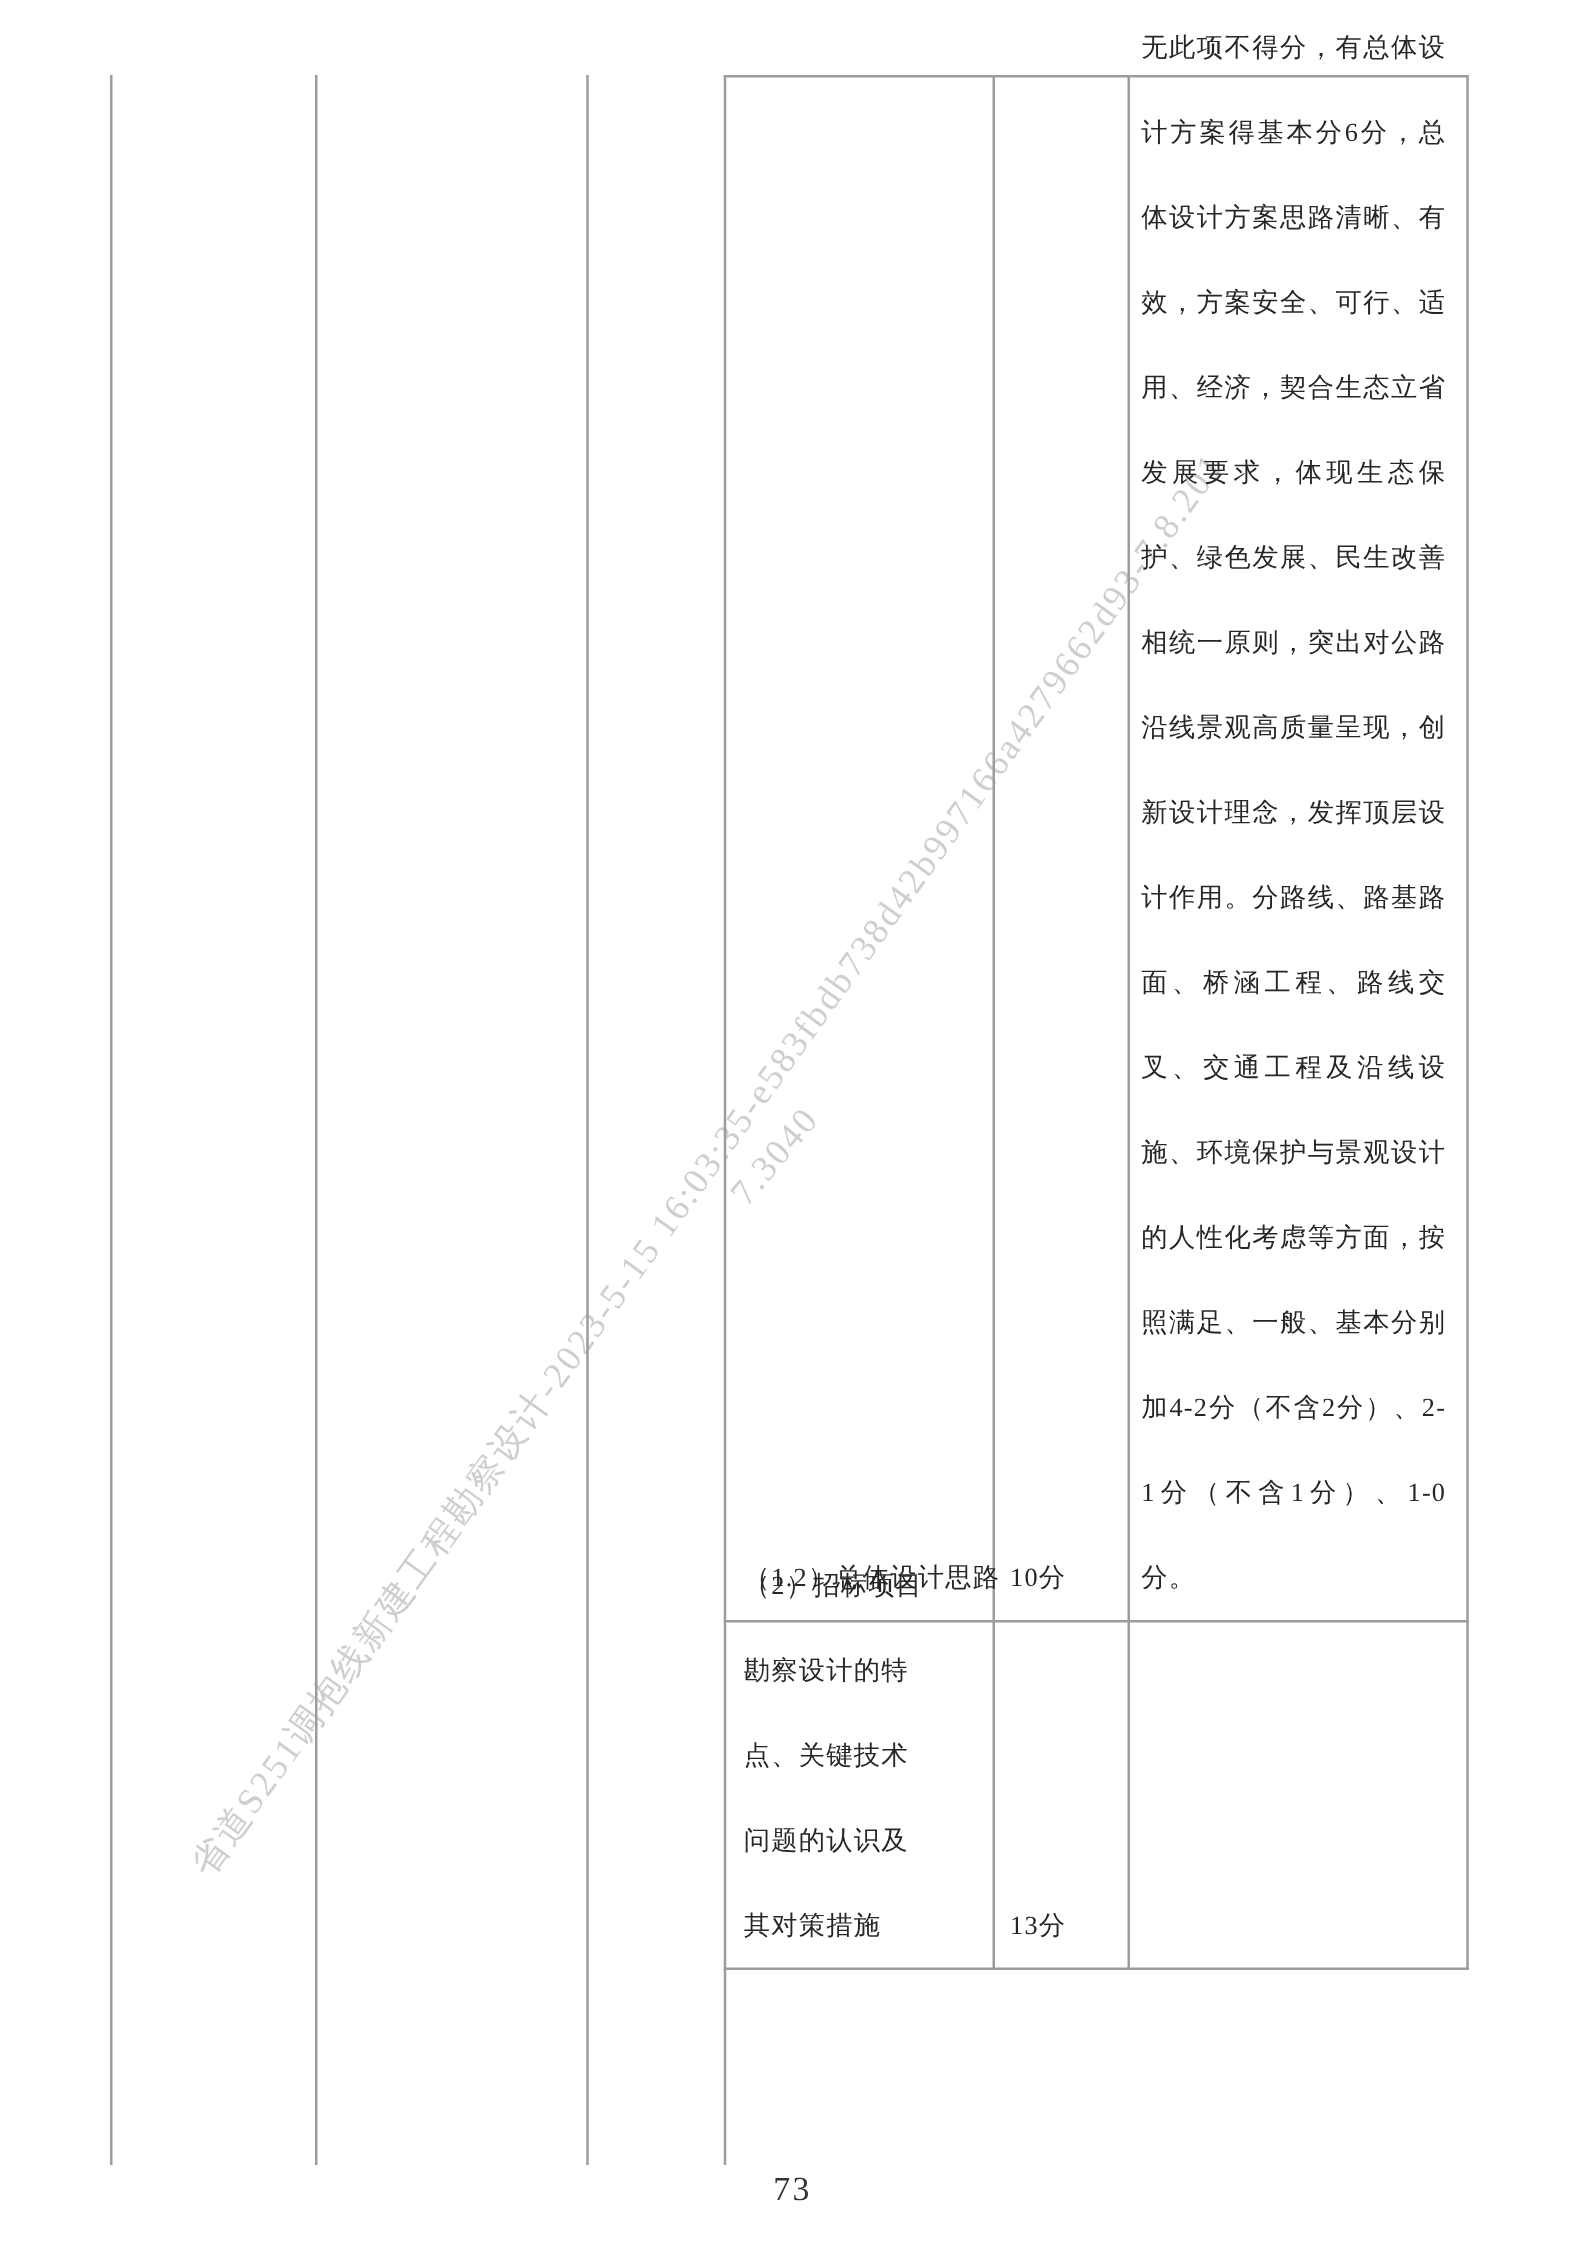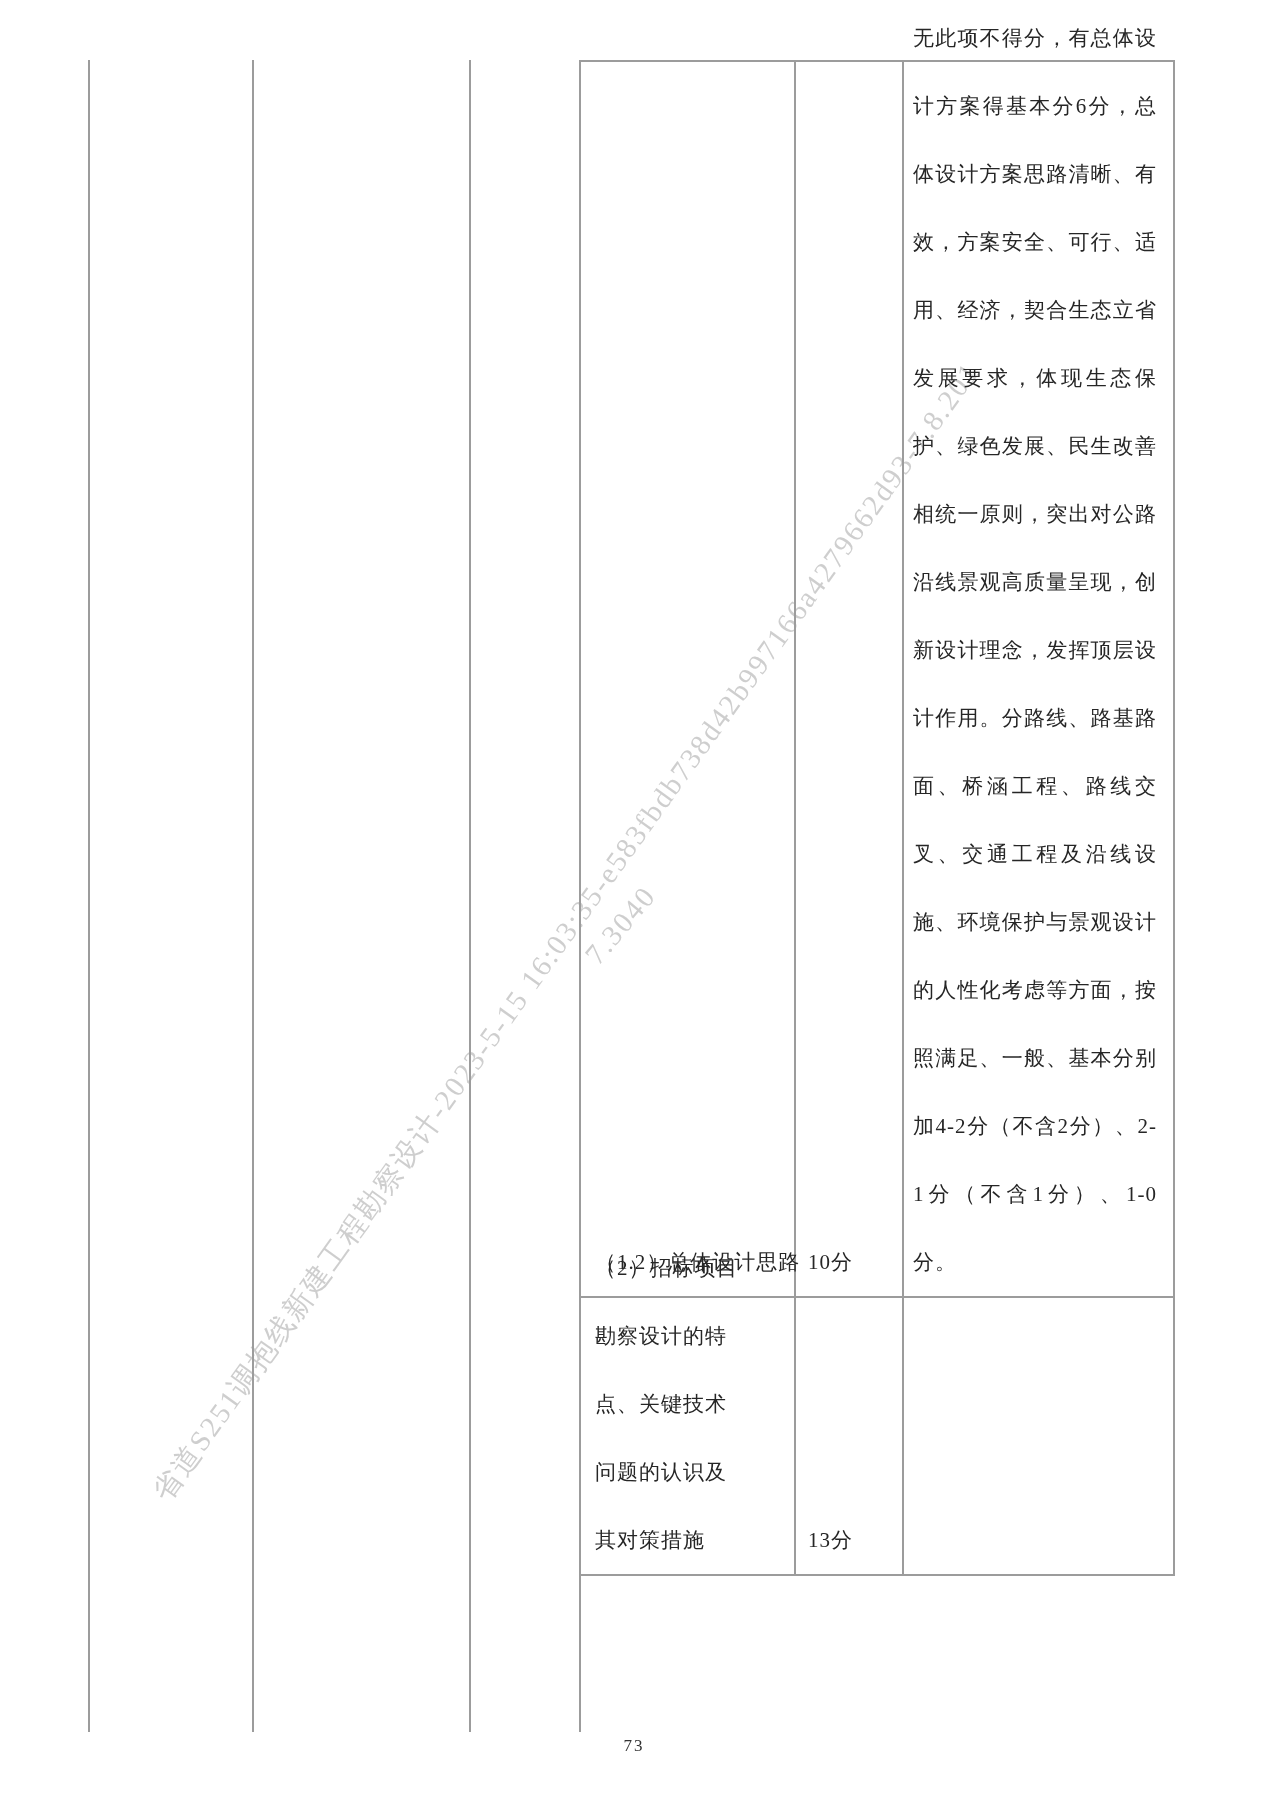--- a/index.html
+++ b/index.html
@@ -17,21 +17,21 @@
   .watermark {
     position:absolute; white-space:nowrap; pointer-events:none;
     color:#c3c3c3; opacity:0.8; font-size:29px; letter-spacing:2px;
     transform-origin:0 50%; z-index:0;
   }
   .wm-main { left:160px; top:1478px; transform:rotate(-54.3deg); }
   .wm-ver  { left:591px; top:944px;  transform:rotate(-50deg); }
   .content { position:relative; z-index:1; }
   .pagenum {
     position:absolute; left:584px; top:1736px; width:100px;
-    text-align:center; font-size:17px; color:#333333; letter-spacing:2px;
+    text-align:center; font-size:27px; color:#333333; letter-spacing:2px;
   }
 </style>
 </head>
 <body>
 
 <div class="page">
 
   <div class="watermark wm-main">省道S251调抱线新建工程勘察设计-2023-5-15 16:03:35-e583fbdb738d42b997166a4279662d93-7.8.201</div>
   <div class="watermark wm-ver">7.3040</div>
 

